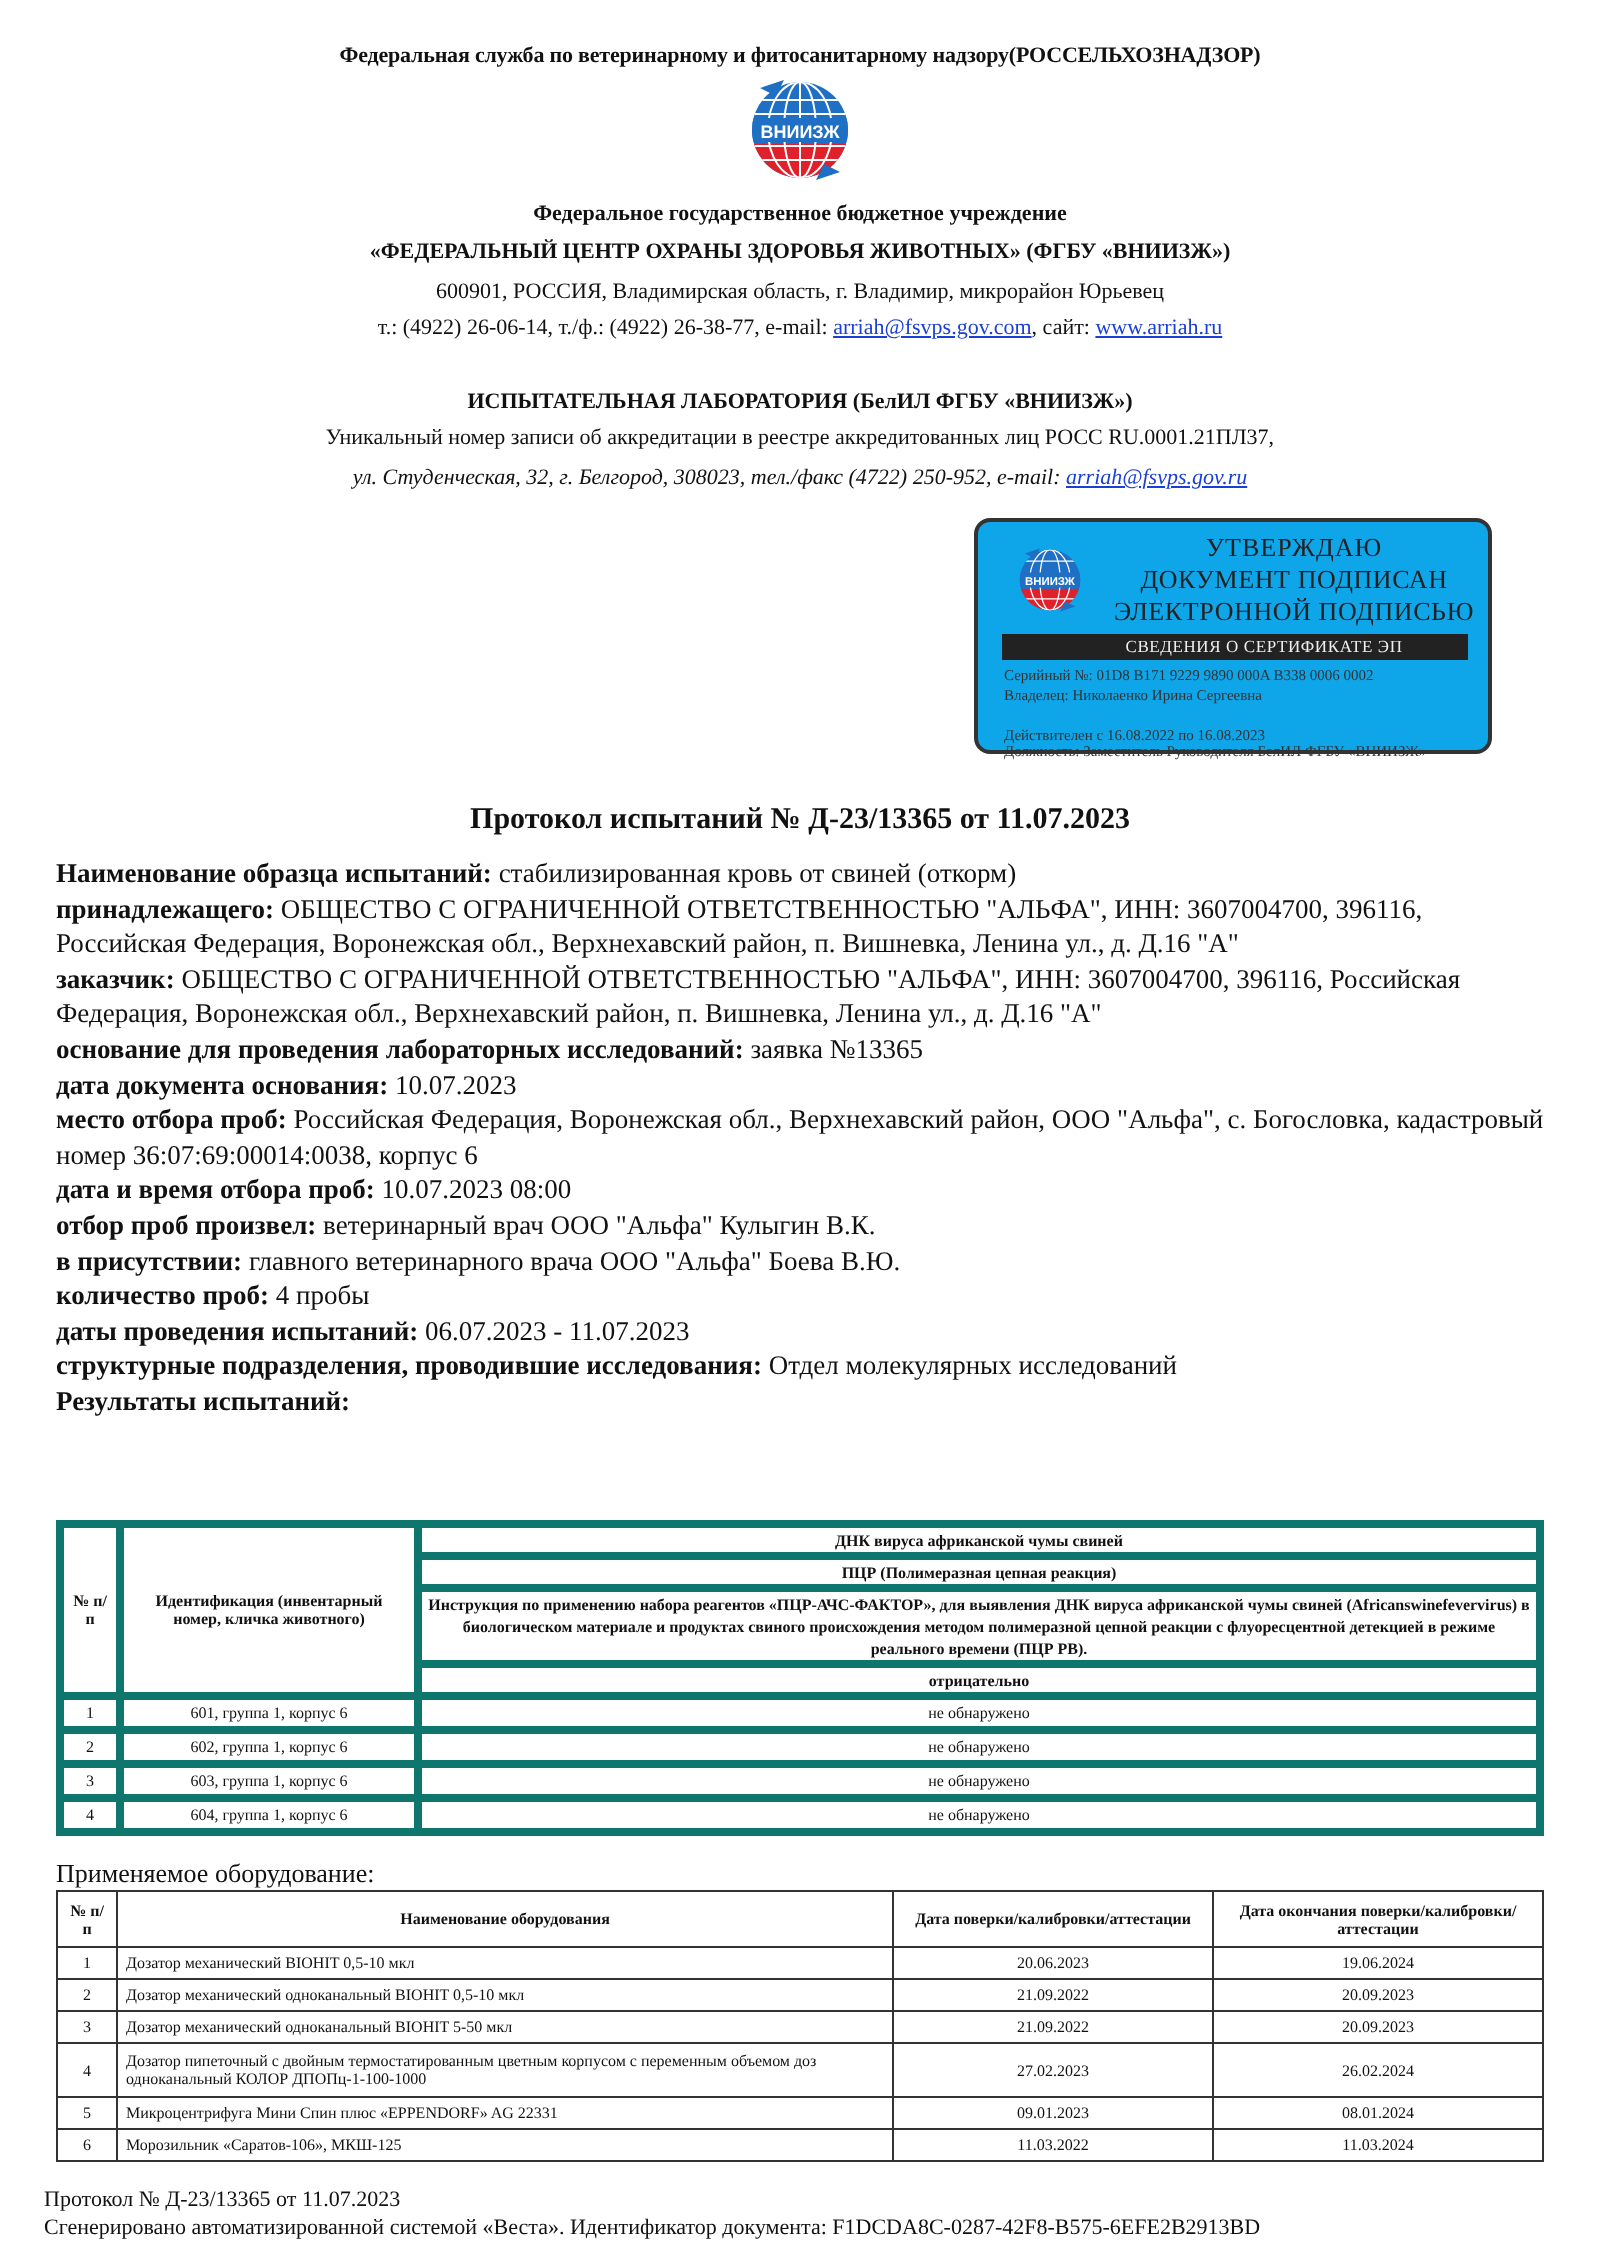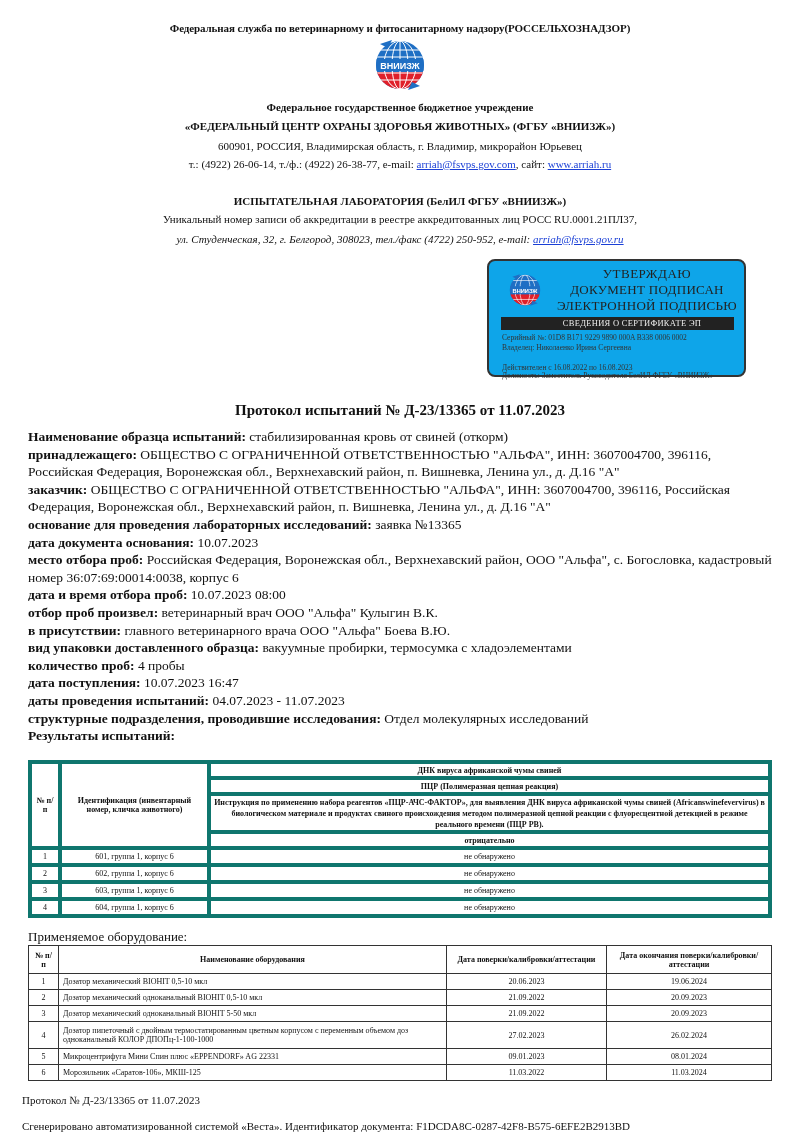--- a/index.html
+++ b/index.html
@@ -42,21 +42,21 @@
   .equip-label { left: 28px; top: 929px; font-size: 13px; }
   .eq { position: absolute; left: 28px; top: 945px; width: 744px; font-size: 8px; }
   .eq td, .eq th { border: 1px solid #333; padding: 0 4px; vertical-align: middle; height: 16px; }
   .eq th { font-weight: bold; text-align: center; height: 28px; }
   .eq td.n { text-align: center; }
   .eq td.d { text-align: center; }
   .eq td.nm { text-align: left; }
   .eq tr.tall td { height: 27px; }
 
   .foot1 { left: 22px; top: 1094px; font-size: 11px; }
-  .foot2 { left: 22px; top: 1108px; font-size: 11px; margin-top: 12px; }
+  .foot2 { left: 22px; top: 1108px; font-size: 11px; }
 </style>
 </head>
 <body>
 
 <div class="abs center hdr-agency">Федеральная служба по ветеринарному и фитосанитарному надзору(РОССЕЛЬХОЗНАДЗОР)</div>
 
 <svg class="abs logo" viewBox="0 0 76 58">
   <defs>
     <clipPath id="gc">
         <circle cx="38" cy="29" r="24"></circle>
@@ -131,24 +131,22 @@
 <div class="abs fields">
   <div><span class="b">Наименование образца испытаний:</span><span> стабилизированная кровь от свиней (откорм)</span></div>
   <div><span class="b">принадлежащего:</span><span> ОБЩЕСТВО С ОГРАНИЧЕННОЙ ОТВЕТСТВЕННОСТЬЮ "АЛЬФА", ИНН: 3607004700, 396116, Российская Федерация, Воронежская обл., Верхнехавский район, п. Вишневка, Ленина ул., д. Д.16 "А"</span></div>
   <div><span class="b">заказчик:</span><span> ОБЩЕСТВО С ОГРАНИЧЕННОЙ ОТВЕТСТВЕННОСТЬЮ "АЛЬФА", ИНН: 3607004700, 396116, Российская Федерация, Воронежская обл., Верхнехавский район, п. Вишневка, Ленина ул., д. Д.16 "А"</span></div>
   <div><span class="b">основание для проведения лабораторных исследований:</span><span> заявка №13365</span></div>
   <div><span class="b">дата документа основания:</span><span> 10.07.2023</span></div>
   <div><span class="b">место отбора проб:</span><span> Российская Федерация, Воронежская обл., Верхнехавский район, ООО "Альфа", с. Богословка, кадастровый номер 36:07:69:00014:0038, корпус 6</span></div>
   <div><span class="b">дата и время отбора проб:</span><span> 10.07.2023 08:00</span></div>
   <div><span class="b">отбор проб произвел:</span><span> ветеринарный врач ООО "Альфа" Кулыгин В.К.</span></div>
   <div><span class="b">в присутствии:</span><span> главного ветеринарного врача ООО "Альфа" Боева В.Ю.</span></div>
-  <div><span class="b">вид упаковки доставленного образца:</span><span> вакуумные пробирки, термосумка с хладоэлементами</span></div>
   <div><span class="b">количество проб:</span><span> 4 пробы</span></div>
-  <div><span class="b">дата поступления:</span><span> 10.07.2023 16:47</span></div>
-  <div><span class="b">даты проведения испытаний:</span><span> 04.07.2023 - 11.07.2023</span></div>
+  <div><span class="b">даты проведения испытаний:</span><span> 06.07.2023 - 11.07.2023</span></div>
   <div><span class="b">структурные подразделения, проводившие исследования:</span><span> Отдел молекулярных исследований</span></div>
   <div><span class="b">Результаты испытаний:</span></div>
 </div>
 
 <table class="res">
   <tbody>
       <tr class="hrow1">
     <th class="c1" rowspan="4">№ п/п</th>
     <th class="c2" rowspan="4">Идентификация (инвентарный номер, кличка животного)</th>
     <th>ДНК вируса африканской чумы свиней</th>

